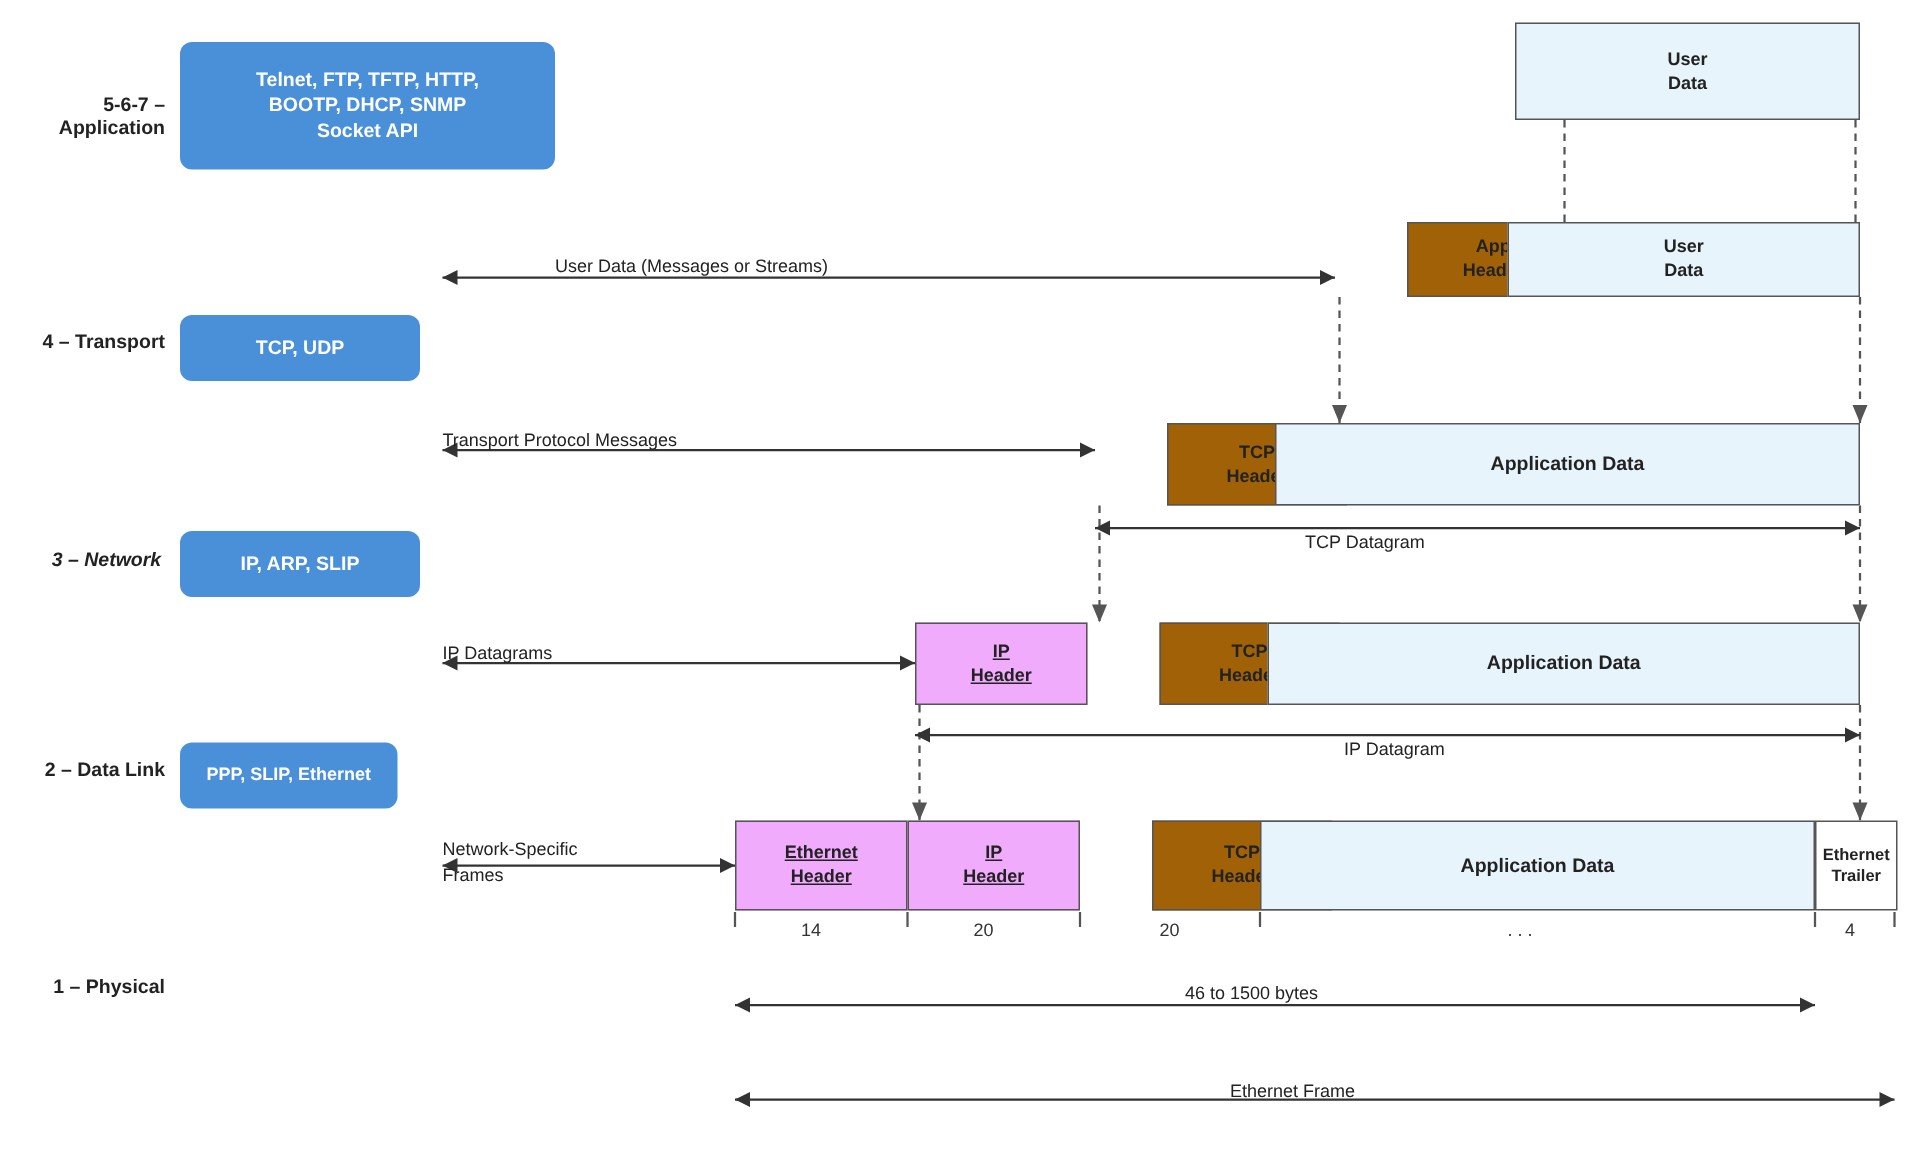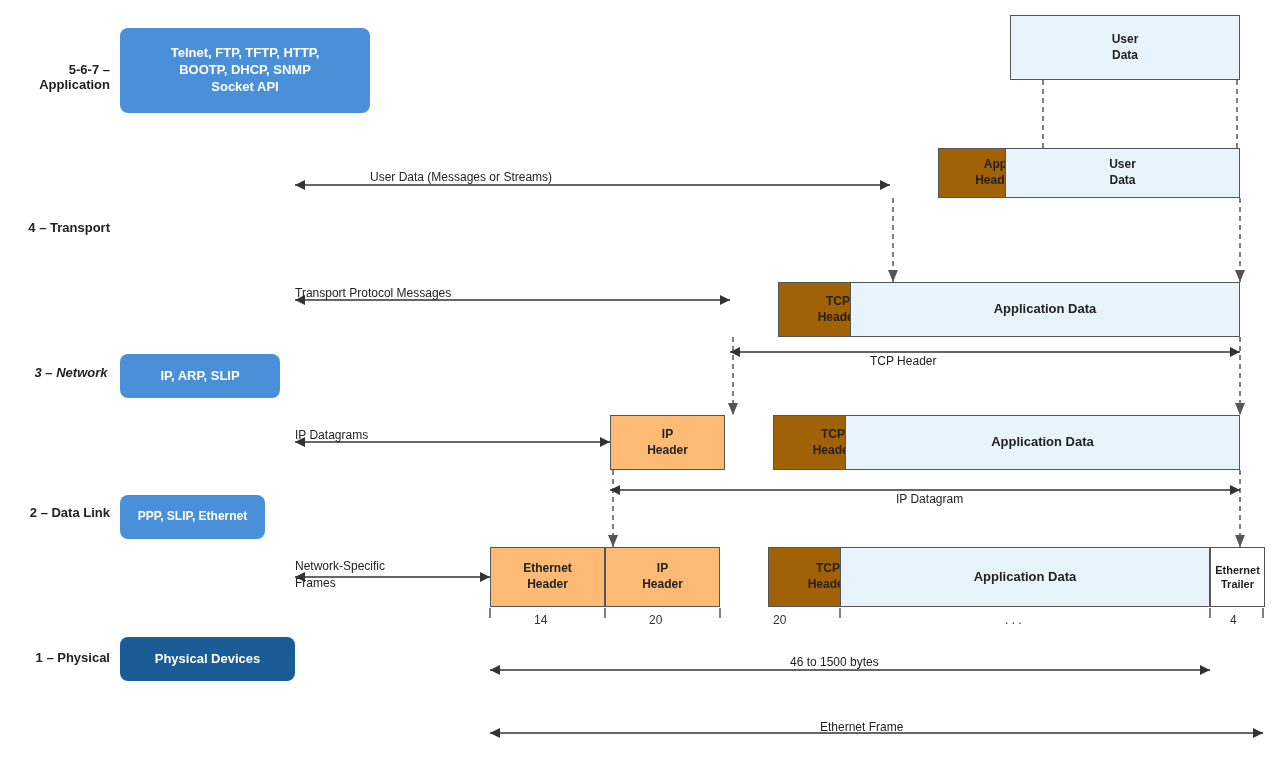--- a/index.html
+++ b/index.html
@@ -56,21 +56,21 @@
       align-items: center;
       justify-content: center;
       font-size: 12px;
       line-height: 1.3;
       font-weight: 600;
       background: #e8f4fc;
     }
     .pkt-box-light { background: #e8f4fc; }
     .pkt-box-white { background: #fff; }
     .pkt-box-medium { background: #a16207; margin-left: 48px; }
-    .pkt-box-dark { background: #fdba74; }
+    .pkt-box-dark { background: #f0abfc; text-decoration: underline; }
     .arrow-label {
       position: absolute;
       font-size: 12px;
       color: #222;
     }
 
     
     .arrow-svg {
       position: absolute;
       top: 0; left: 0;
@@ -156,29 +156,29 @@
   <div class="layer-label" style="top: 505px; left: 0; width: 110px; text-align: right;">
     <span>2 – Data Link</span>
   </div>
   <div class="layer-label" style="top: 650px; left: 0; width: 110px; text-align: right;">
     <span>1 – Physical</span>
   </div>
 
   <div class="proto-box proto-blue" style="top:28px; left:120px; width:250px; height:85px; font-size:13px;">
     Telnet, FTP, TFTP, HTTP,<br>BOOTP, DHCP, SNMP<br>Socket API
   </div>
+  <div class="proto-box proto-blue" style="top:210px; left:120px; width:160px; height:44px;">
+    TCP, UDP
+  </div>
   <div class="proto-box proto-blue" style="top:354px; left:120px; width:160px; height:44px;">
     IP, ARP, SLIP
   </div>
   <div class="proto-box proto-blue" style="top:495px; left:120px; width:145px; height:44px; font-size:12px;">
     PPP, SLIP, Ethernet
   </div>
-  <div class="proto-box proto-darkblue" style="top:637px; left:120px; width:175px; height:44px;">
-    Physical Devices
-  </div>
 
   <div class="arrow-label" style="top:170px; left:370px;">
     User Data (Messages or Streams)
   </div>
   <div class="arrow-label" style="top:286px; left:295px;">
     Transport Protocol Messages
   </div>
   <div class="arrow-label" style="top:428px; left:295px;">
     IP Datagrams
   </div>
@@ -198,21 +198,21 @@
   </div>
 
   <div class="pkt-box pkt-box-medium" style="top:282px; left:730px; width:120px; height:55px;">
     TCP<br>Header
   </div>
   <div class="pkt-box pkt-box-light" style="top:282px; left:850px; width:390px; height:55px; font-size:13px;">
     Application Data
   </div>
 
   <div class="arrow-label" style="top:354px; left:870px;">
-    TCP Header
+    TCP Datagram
   </div>
 
   <div class="pkt-box pkt-box-dark" style="top:415px; left:610px; width:115px; height:55px;">
     IP<br>Header
   </div>
   <div class="pkt-box pkt-box-medium" style="top:415px; left:725px; width:120px; height:55px;">
     TCP<br>Header
   </div>
   <div class="pkt-box pkt-box-light" style="top:415px; left:845px; width:395px; height:55px; font-size:13px;">
     Application Data

